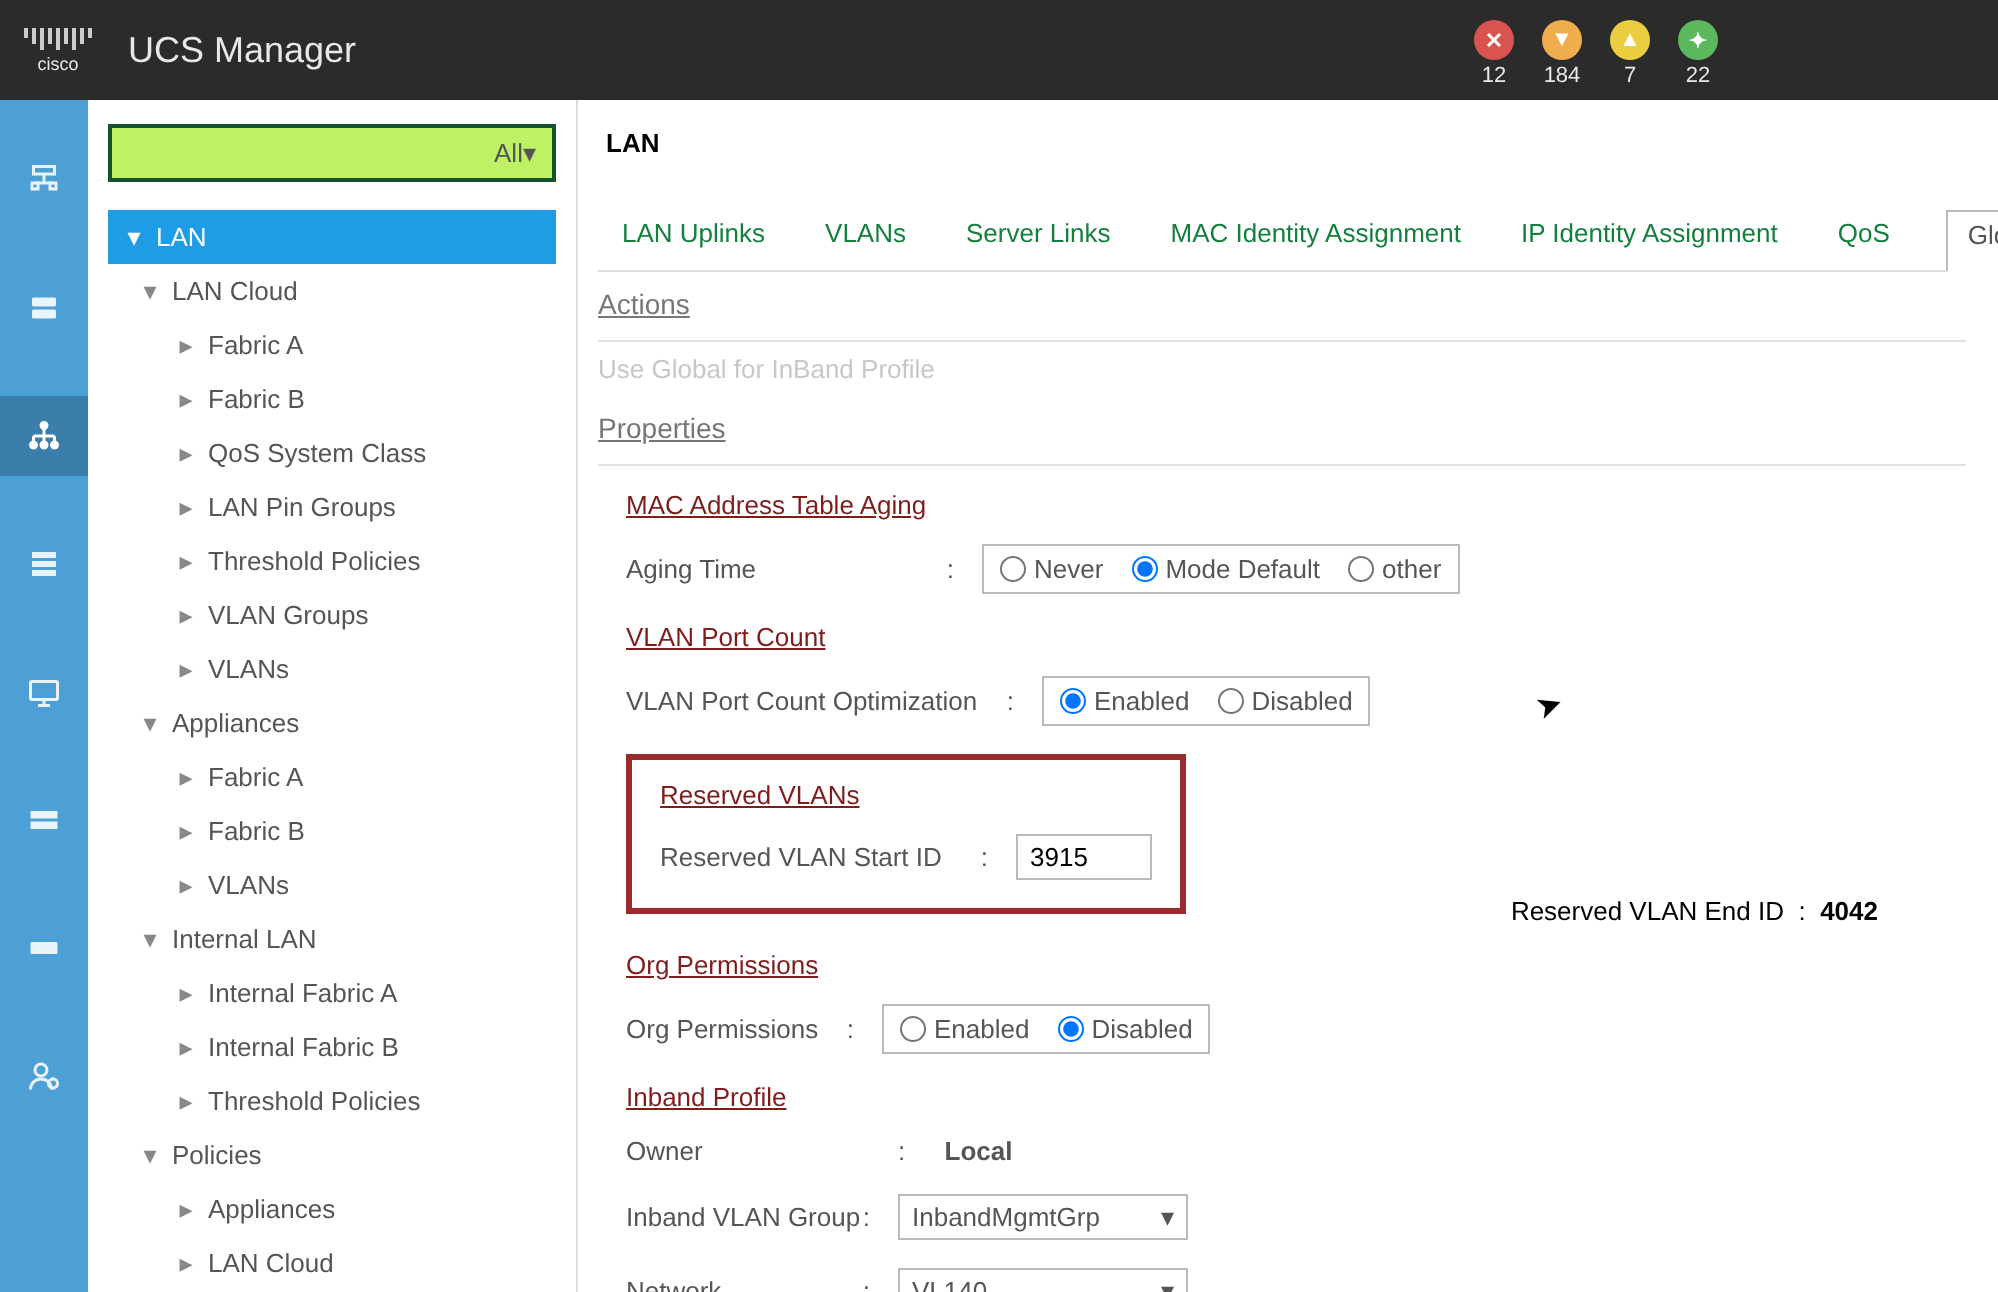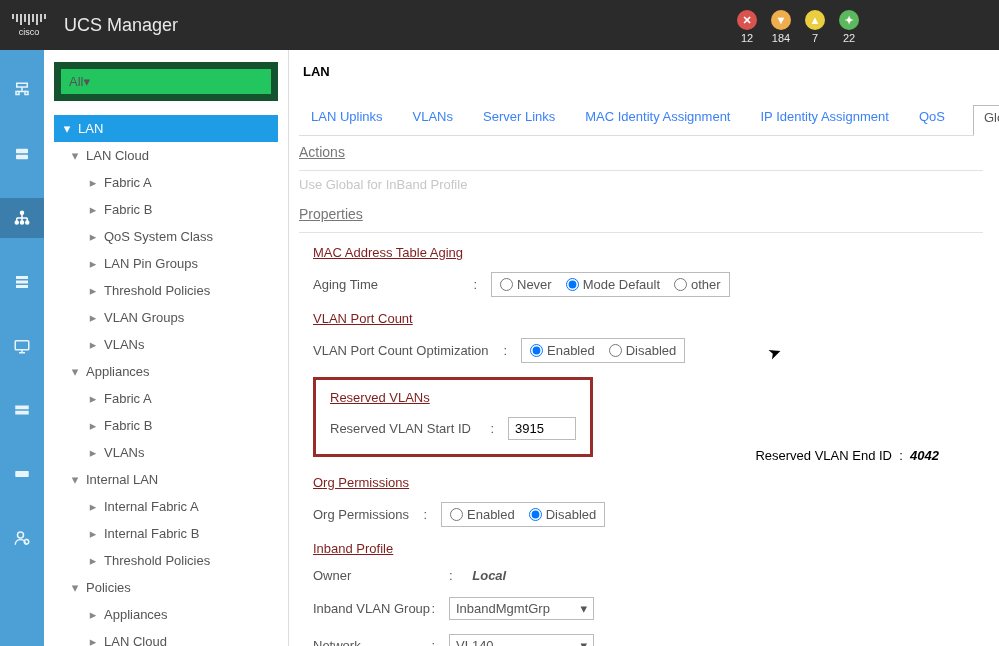--- a/index.html
+++ b/index.html
@@ -33,52 +33,52 @@
   color: #e8f3fa; cursor: pointer;
 }
 .rail-btn.active { background: #3b7eab; color:#fff;}
 .rail-icon { width: 18px; height: 18px; }
 
 .sidebar {
   width: 245px; border-right: 1px solid #ddd; padding: 12px 10px 0 10px;
   overflow-y: auto; font-size: 13px; color: #555;
 }
 .scope-select {
-  width: 100%; border: 7px solid #14532d; padding: 5px 8px; font-size: 13px; background: #22c55e;
-  display: flex; justify-content: flex-start; align-items: center; cursor:pointer;
+  width: 100%; border: 2px solid #14532d; padding: 5px 8px; font-size: 13px; background: #bef264;
+  display: flex; justify-content: flex-end; align-items: center; cursor:pointer;
 }
 .tree { margin-top: 14px; }
 .tree-item { padding: 6px 4px 6px 8px; cursor: pointer; display:flex; align-items:center;}
 .tree-item.selected { background: #1e9ce5; color: #fff; }
 .tree-item .marker { display:inline-block; width:10px; text-align:center; margin-right:6px; color:#888;}
 .tree-item.selected .marker { color:#fff; }
 .d1 { padding-left: 16px; }
 .d2 { padding-left: 34px; }
 
 .main { flex:1; padding: 14px 0 0 10px; overflow: hidden; font-size: 13px; }
 .crumb { font-weight: bold; font-size: 13px; margin-bottom: 26px; margin-left:4px; }
 .tabs { display: flex; gap: 26px; border-bottom: 1px solid #ddd; padding-left: 10px; font-size: 13px;}
-.tab { color: #3b82f6; padding: 4px 2px 10px; cursor:pointer; white-space:nowrap;}
+.tab { color: #15803d; padding: 4px 2px 10px; cursor:pointer; white-space:nowrap;}
 .tab.active { color: #555; border: 1px solid #bbb; border-bottom: 1px solid #fff; margin-bottom:-1px; padding:4px 10px 10px;}
 .section-title { color: #777; font-size: 14px; margin: 8px 0 10px; text-decoration: underline; }
 .disabled-link { color: #c7c7c7; margin: 6px 0 14px; display:block;}
 .divider { border-top: 1px solid #e2e2e2; margin-right: 16px; }
 .props { padding-left: 14px; padding-right: 30px;}
 .sub-head { color:#7f1d1d; margin: 12px 0 12px; font-size: 13px; text-decoration: underline;}
 .form-row { display:flex; align-items:center; gap: 8px; margin-bottom: 14px; color:#555;}
 .label { width: 170px; display:flex; align-items:center;}
 .label .colon { margin-left:auto; padding-right:6px;}
 .radio-box { border: 1px solid #bbb; padding: 4px 8px; display:flex; gap: 14px; align-items:center;}
 .radio-box label { display:flex; align-items:center; gap:4px;}
 .text-input { border:1px solid #bbb; padding: 3px 6px; width: 68px; font-size:13px;}
 .select-box { border:1px solid #bbb; padding: 3px 6px; width: 145px; display:flex; justify-content:space-between; align-items:center; cursor:pointer; font-size:13px;}
 .reserved-box { border: 3px solid #9a2b2b; padding: 10px 14px 14px; margin-bottom:6px;}
 .reserved-end { position:absolute; right: 30px; }
 .reserved-row { position: relative; display:flex; align-items:flex-end;}
-.bold { font-weight:bold;font-style:italic; }
+.bold { font-weight:bold; }
 .inband-grid .form-row .label { width:128px;}
 .cursor-arrow { position:absolute; top: 343px; left: 768px; font-size:16px; color:#000; transform: rotate(-20deg); pointer-events:none;}
 </style>
 </head>
 <body>
 
 <div class="header">
   <div class="cisco-logo">
     <div class="bars">
       <div class="bar" style="height:5px"></div>

